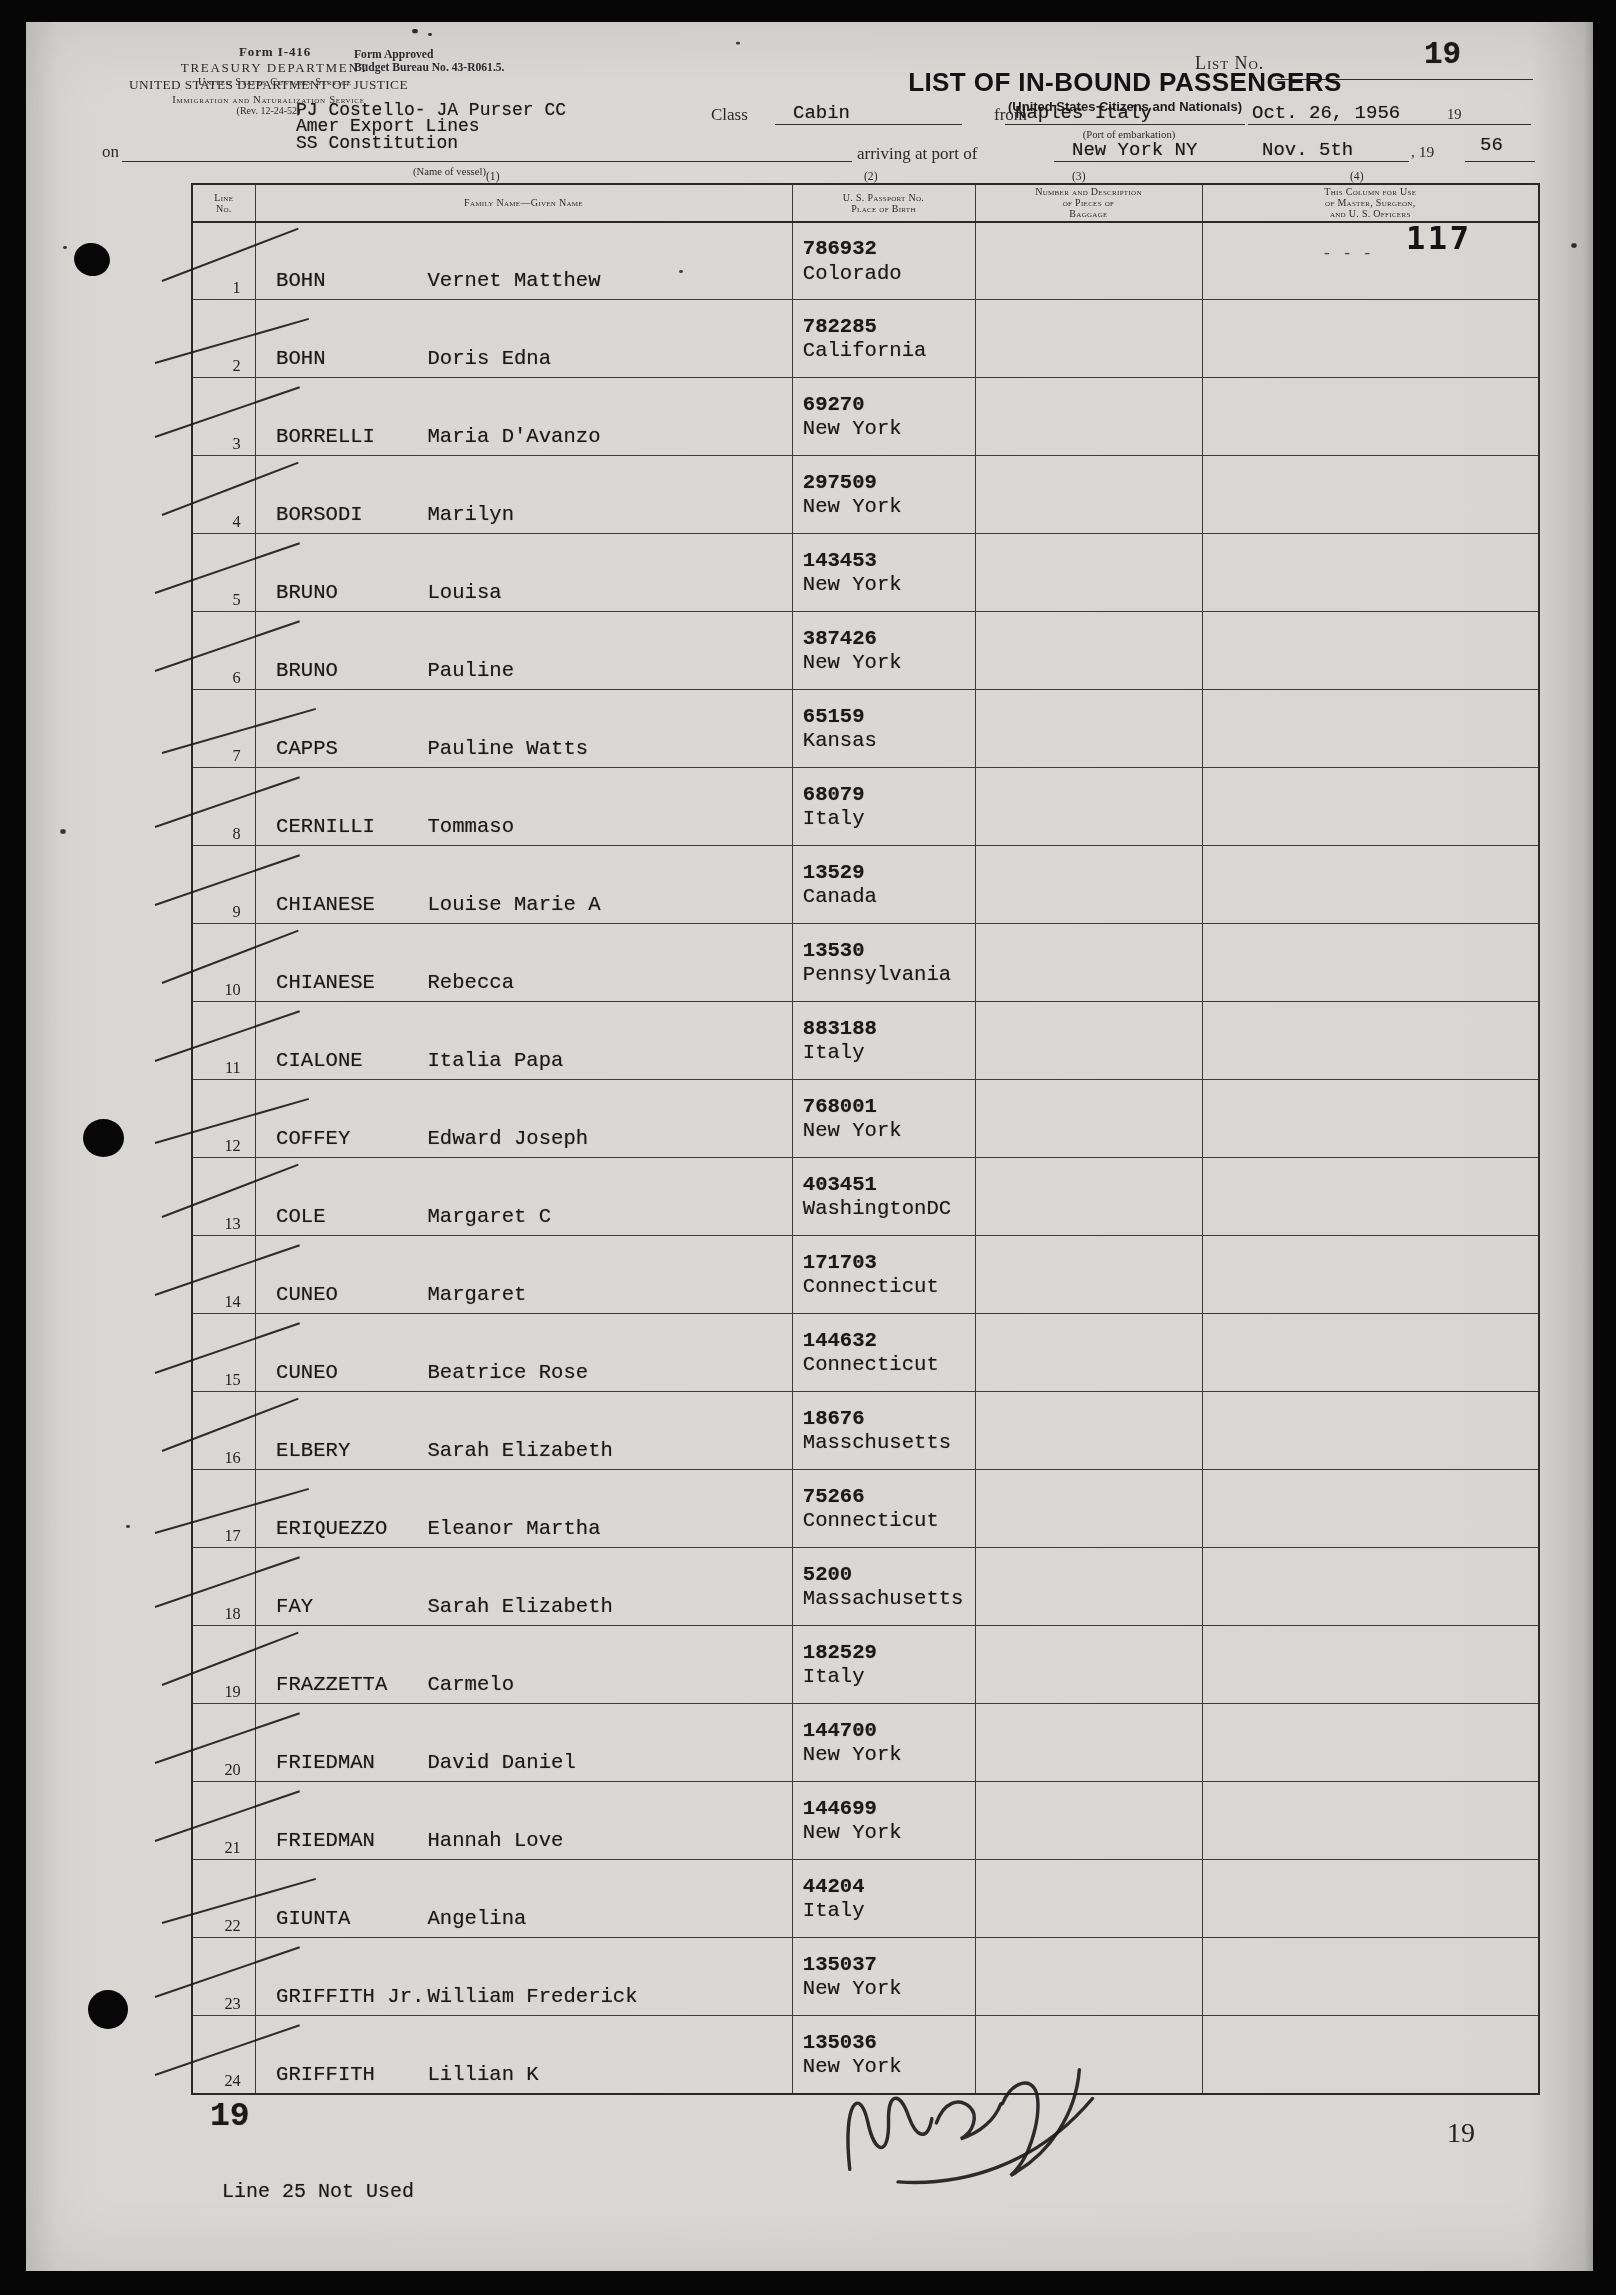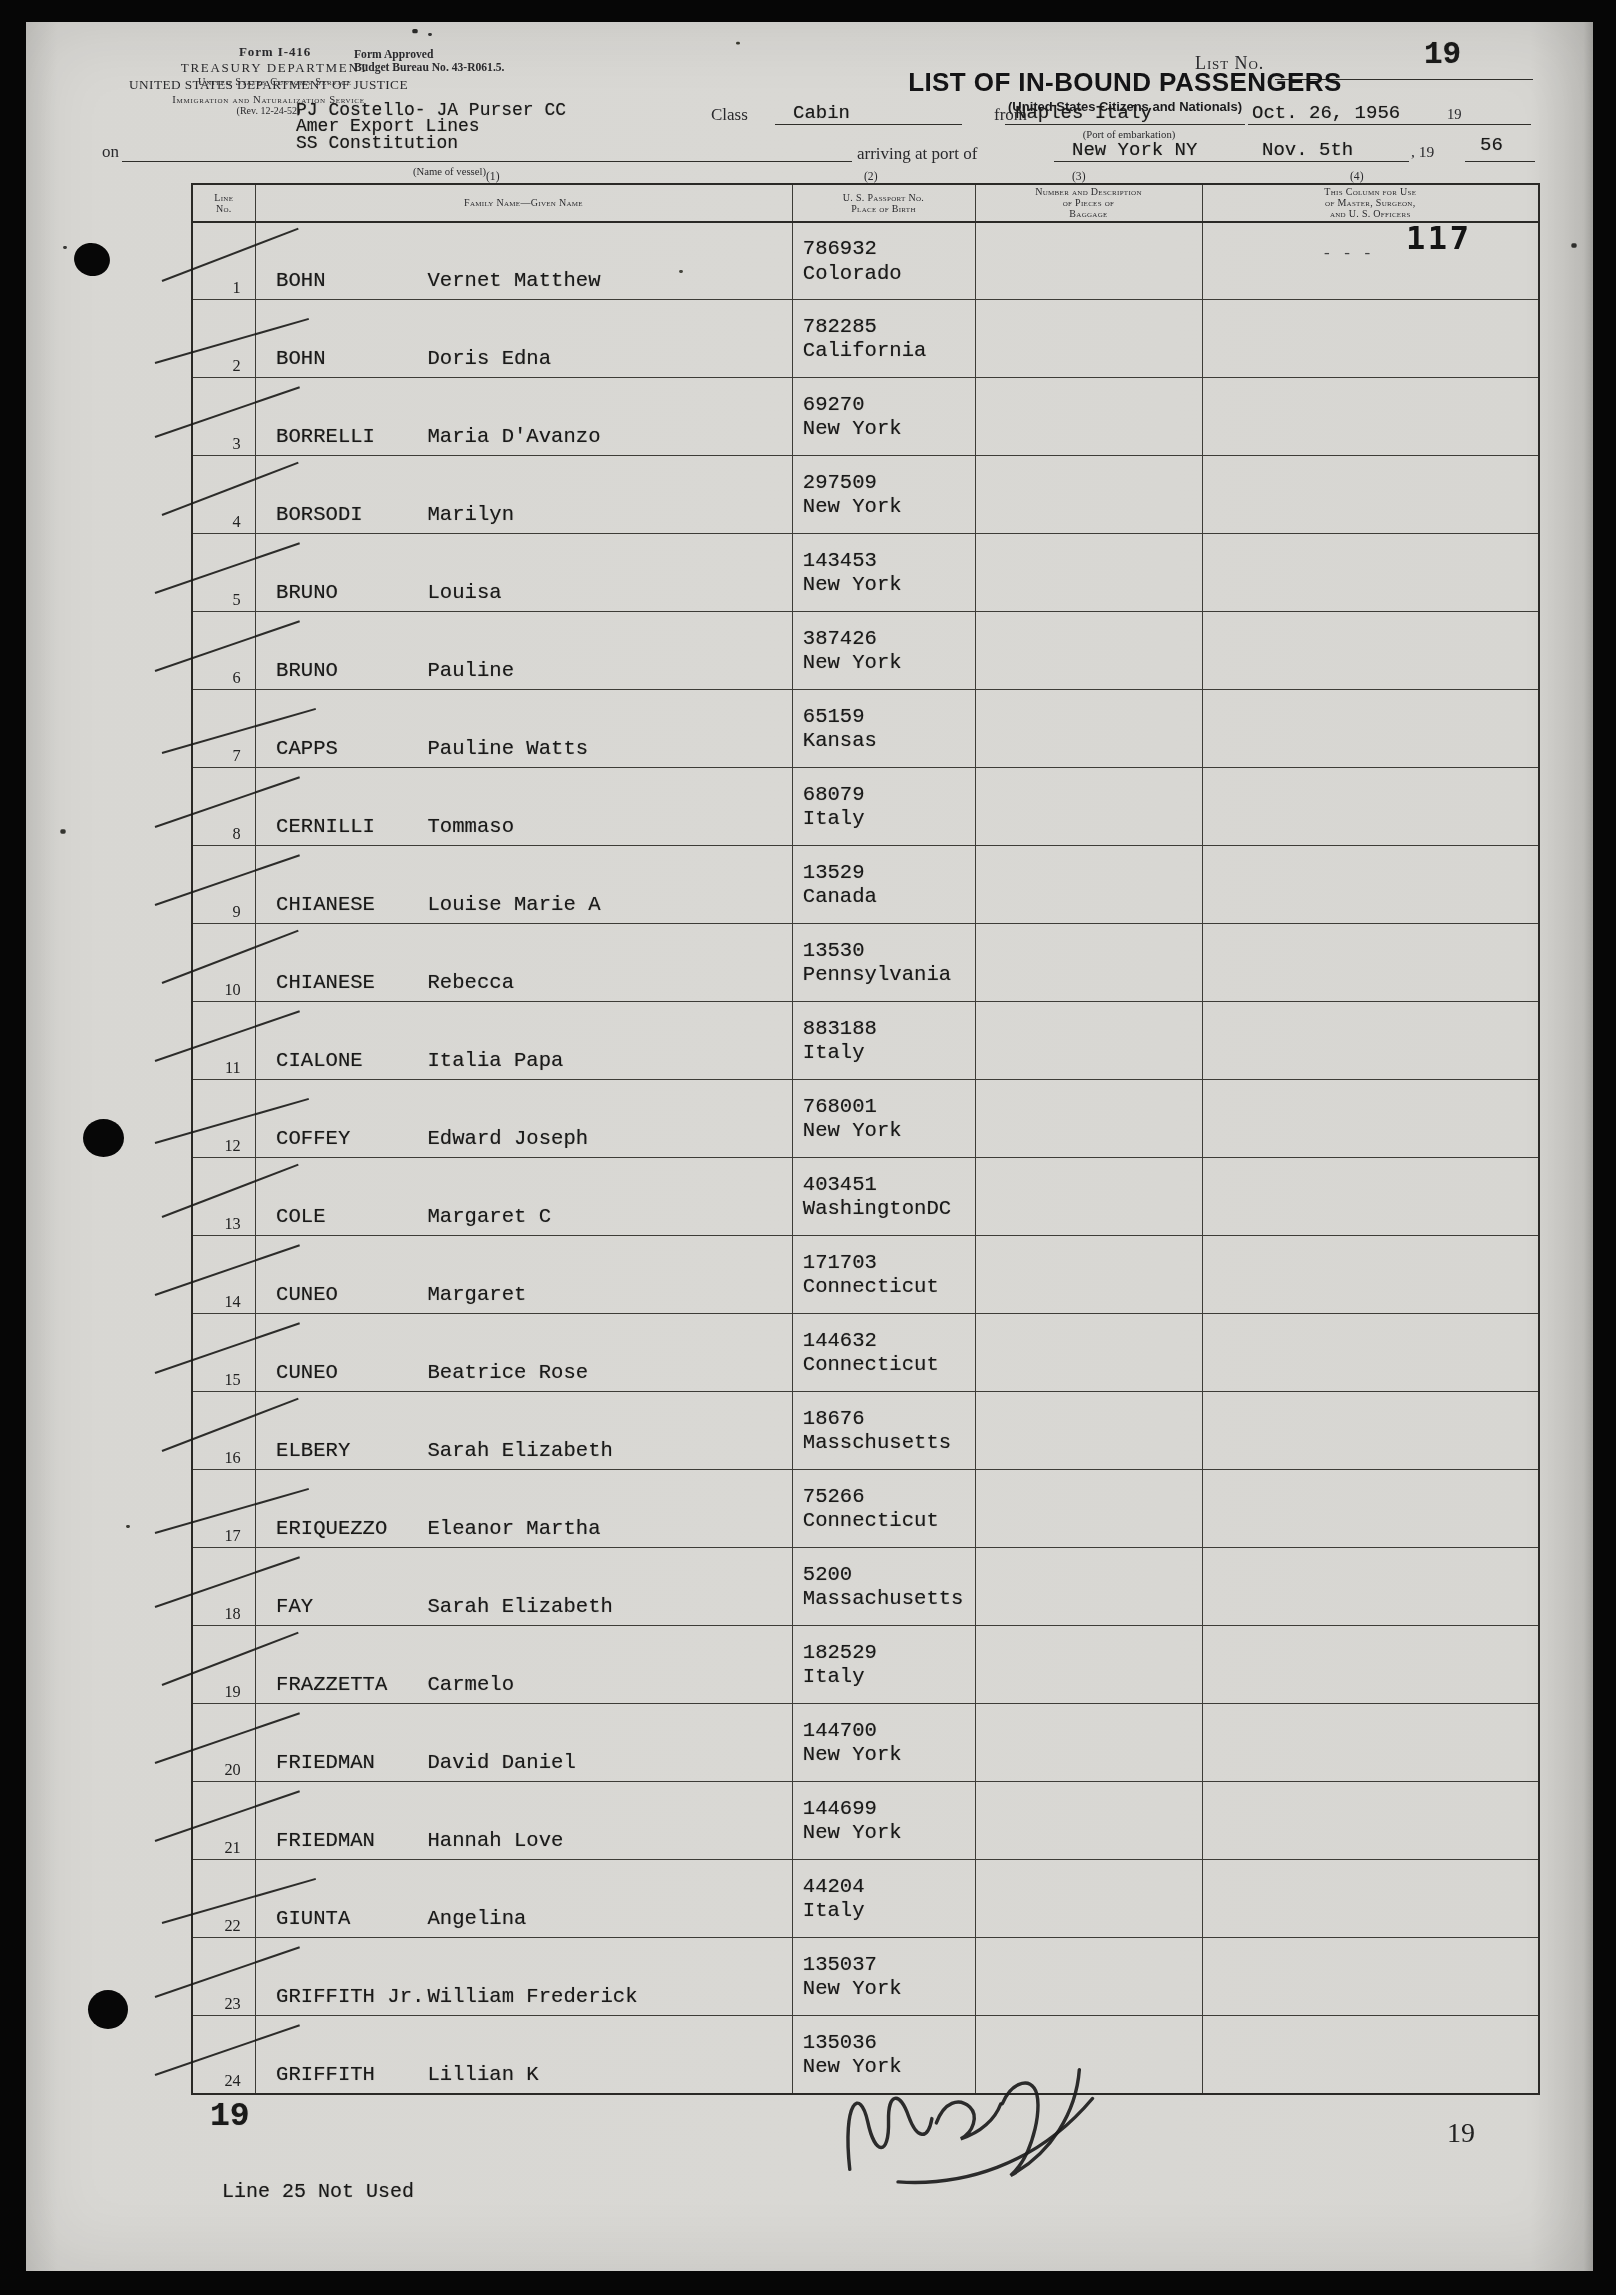--- a/index.html
+++ b/index.html
@@ -55,21 +55,21 @@
   
   .table-wrap { left:165px; top:161px; }
   .ptable { border-collapse:collapse; table-layout:fixed; width:1346px; border:2.6px solid #2a2926; }
   .ptable th, .ptable td { border:1.7px solid #3d3c37; }
   .ptable thead th { border-bottom:2.6px solid #2a2926; height:36px;
     font-weight:normal; font-size:10px; line-height:11px; font-variant:small-caps; letter-spacing:0.3px;
     color:#2b2b2e; white-space:pre-line; text-align:center; vertical-align:middle; padding:1.7px 3.4px; }
   .ptable td { position:relative; height:78px; padding:0; }
   .fam { position:absolute; left:20.6px;  bottom:6.9px; font-size:20.6px; white-space:nowrap;margin-top:8px; }
   .giv { position:absolute; left:172px; bottom:6.9px; font-size:20.6px; white-space:nowrap; }
-  .pno { position:absolute; left:10.3px;  top:14.6px;  font-size:20.6px; white-space:nowrap; }
+  .pno { position:absolute; left:10.3px;  top:14.6px;  font-size:20.6px; white-space:nowrap;font-weight:bold; }
   .pob { position:absolute; left:10.3px;  top:39px;  font-size:20.6px; white-space:nowrap; }
   .lno { position:absolute; left:13.7px; width:34px; bottom:1.7px; text-align:right; font-size:16.3px; color:#222; }
   .slash { position:absolute; left:-38px; bottom:17px; width:153px; border-top:2.6px solid rgba(25,25,23,.9);
            transform:rotate(-19deg); transform-origin:left center; }
   tbody tr:nth-child(3n+1) .slash { transform:rotate(-21deg); width:146px; left:-31px; }
   tbody tr:nth-child(5n+2) .slash { transform:rotate(-16deg); width:160px; bottom:13.7px; }
 
   
   .stamp-dashes { left:1298px; top:221px; font-size:17px; letter-spacing:5.2px; color:#454545; }
   .stamp { left:1380px; top:197px; font-family:"DejaVu Sans Mono",monospace; font-weight:bold; font-size:32px; letter-spacing:2.6px; color:#141414; }

